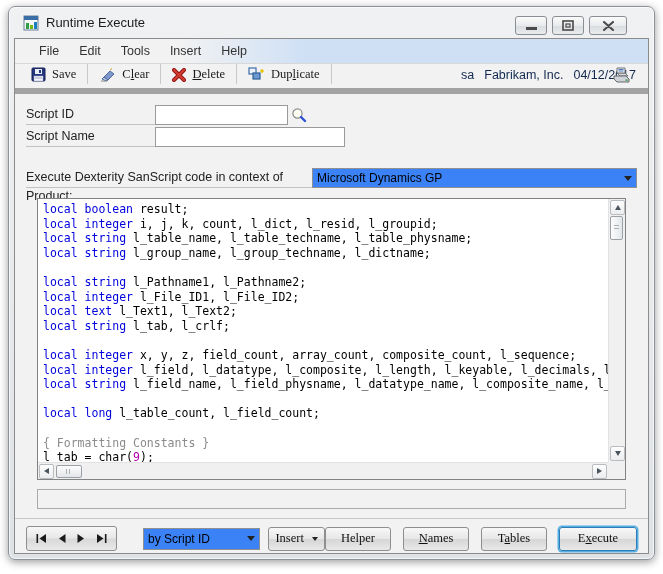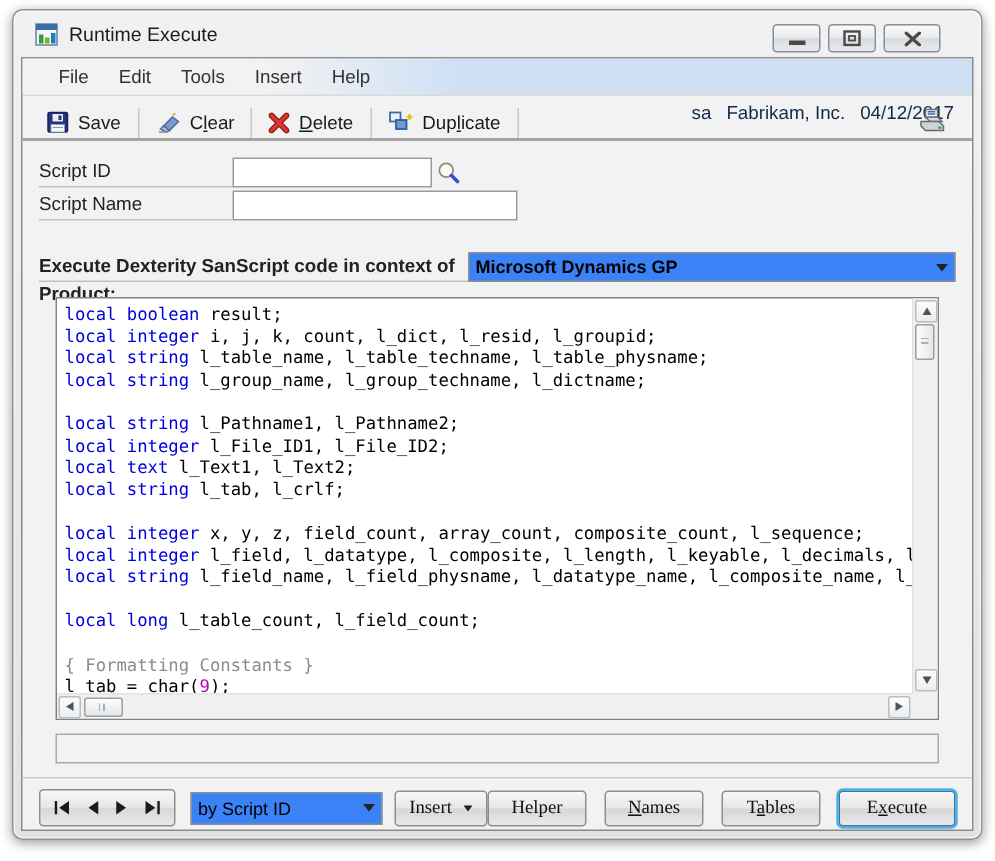--- a/index.html
+++ b/index.html
@@ -28,34 +28,34 @@
   }
 
   .menubar {
     height:25px; display:flex; align-items:center;
     background:linear-gradient(to right,#f2f2f2 0%,#f2f2f2 26%,#cfe0f5 46%,#cfe0f5 100%);
     border-bottom:1px solid #d8d8d8; padding:0 10px 0 14px; font-size:12.5px; color:#333;
   }
   .menu-item { padding:0 10px; }
   .menu-status { margin-left:auto; font-size:12.5px; color:#12294f; display:flex; gap:10px; padding-right:2px;margin-top:48px; }
 
-  .toolbar { height:30px; display:flex; align-items:flex-end; padding:0 8px; border-bottom:2px solid #a3a3a3; }
+  .toolbar { height:30px; display:flex; align-items:flex-start; padding:0 8px; border-bottom:6px solid #a3a3a3;font-family:Liberation Serif, serif; }
   .tb-btn { display:flex; align-items:center; gap:6px; padding:3px 8px; font-size:12.5px; color:#1a1a1a; border-radius:2px; }
   .tb-sep { width:1px; height:20px; background:#c8c8c8; margin:0 3px; }
   .tb-right { margin-left:auto; }
   .accel { text-decoration:underline; }
 
   .form { padding:0 11px; }
   .frow { display:flex; align-items:flex-end; margin-top:0; }
   .frow-1 { margin-top:10px; }
   .prompt { font-size:12.5px; color:#222; width:129px; height:20px; line-height:19px; border-bottom:1px solid #c2c2c2; }
   .gp-input { height:20px; border:1px solid #9a9a9a; background:#fff; font-family:"Liberation Sans",sans-serif; font-size:12px; padding:0 3px; }
   .lookup-btn { width:22px; height:21px; display:flex; align-items:center; justify-content:center; background:transparent; }
 
-  .frow-ctx { margin-top:21px; display:flex; align-items:flex-end;font-weight:bold; }
+  .frow-ctx { margin-top:21px; display:flex; align-items:flex-end; }
   .ctx-label { font-size:12.5px; color:#222; flex:1; height:20px; line-height:19px; border-bottom:1px solid #c2c2c2; }
   .combo {
     width:325px; height:20px; background:#3b82f6; border:1px solid #8f8f8f;
     display:flex; align-items:center; font-size:12px; padding:0 4px; position:relative;
   }
   .combo .arrow-dn { margin-left:auto; }
   .arrow-dn { width:0; height:0; border-left:4px solid transparent; border-right:4px solid transparent; border-top:5px solid #222; }
 
   .code-wrap { margin:10px 11px 0; height:282px; position:relative; background:#fff; border:1px solid #828282; }
   .code-view { position:absolute; left:0; top:0; right:17px; bottom:17px; overflow:hidden; padding:3px 0 0 5px;
@@ -86,21 +86,21 @@
 
   .status-box { margin:9px 11px 0; height:20px; border:1px solid #aaaaaa; }
 
   .footer { margin-top:9px; border-top:1px solid #c9c9c9; padding:7px 11px 0; display:flex; align-items:center; }
   .nav-group { display:flex; align-items:center; gap:11px; height:25px; padding:0 9px;
     border:1px solid #8e8e8e; border-radius:3px; background:linear-gradient(#f7f7f7,#e7e7e7 48%,#d8d8d8 52%,#e9e9e9); }
   .nav-btn { display:flex; align-items:center; }
   .btn { height:24px; border:1px solid #8e8e8e; border-radius:3px; font-size:12.5px; color:#111;
     background:linear-gradient(#f7f7f7,#e7e7e7 48%,#d6d6d6 52%,#e9e9e9);
     display:flex; align-items:center; justify-content:center; font-family:Liberation Serif, serif; }
-  .sort-combo { width:128px; height:22px; margin-left:10px; }
+  .sort-combo { width:128px; height:22px; margin-left:26px; }
   .insert-btn { width:62px; margin-left:8px; gap:8px; }
   .insert-btn .arrow-dn { border-left-width:3.5px; border-right-width:3.5px; border-top-width:4.5px; }
   .right-btns { margin-left:auto; display:flex; gap:12px;text-align:right; }
   .right-btns .btn { width:66px; }
   .btn-execute { width:78px !important; border:1px solid #2d7cb5;
     box-shadow:0 0 0 1.5px var(--ring,#55aee2); }
 
   svg { display:block; }
 </style>
 </head>

